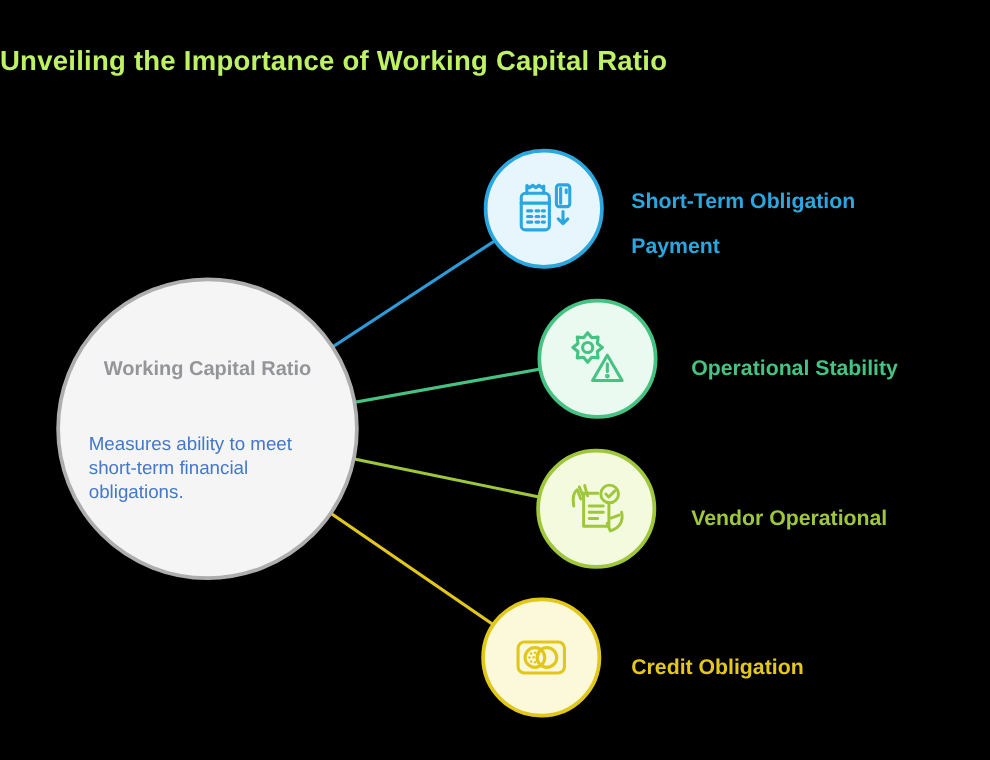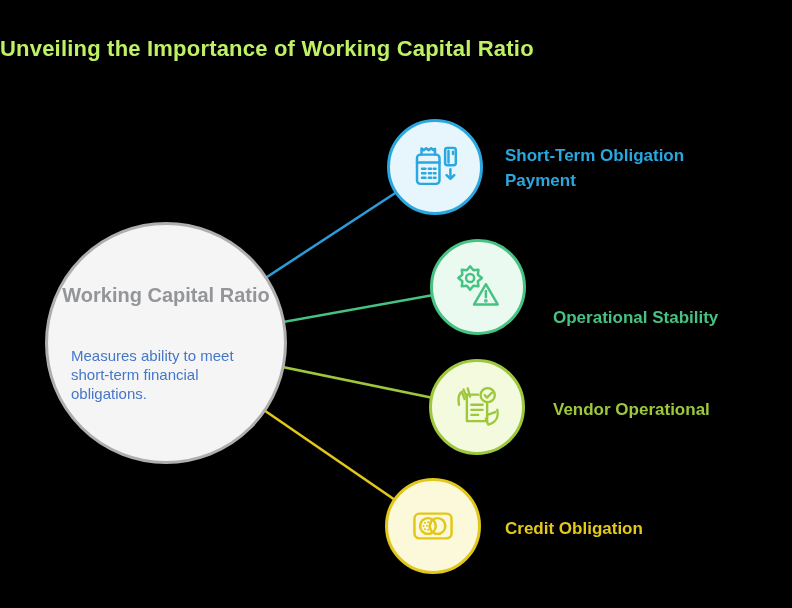--- a/index.html
+++ b/index.html
@@ -12,39 +12,39 @@
     position:absolute;top:36px;left:0;width:702px;text-align:left;
     font-size:22px;font-weight:bold;color:#bef264;letter-spacing:.2px;
   }
   #connectors{position:absolute;top:0;left:0;z-index:0;}
   .center-circle{
     position:absolute;left:45px;top:222px;width:236px;height:236px;
     background:#f5f5f5;border:3px solid #aeaeae;border-radius:50%;z-index:1;
   }
   .center-title{
     position:absolute;top:57px;left:0;width:100%;text-align:center;
-    font-size:20px;font-weight:bold;color:#939598;line-height:27px;
+    font-size:16px;font-weight:bold;color:#939598;line-height:27px;
   }
   .center-sub{
     position:absolute;top:121px;left:23px;width:190px;text-align:left;
     font-size:15px;color:#4577c9;line-height:19px;
   }
   .node-circle{
     position:absolute;width:90px;height:90px;border-radius:50%;
     display:flex;align-items:center;justify-content:center;z-index:1;
   }
   .node-label{
-    position:absolute;z-index:1;font-weight:bold;font-size:17px;line-height:25px;
+    position:absolute;z-index:1;font-weight:bold;font-size:17px;line-height:36px;
   }
   .n1 .node-circle,.c1{background:#e7f6fd;border:3px solid #2aa7df;color:#2aa7df;}
   .n2 .node-circle,.c2{background:#eafaf1;border:3px solid #46c282;color:#46c282;}
   .n3 .node-circle,.c3{background:#f3fadd;border:3px solid #9ec73c;color:#9ec73c;}
   .n4 .node-circle,.c4{background:#fcf8da;border:3px solid #e2c71b;color:#e2c71b;}
   .lbl1{left:505px;top:143px;width:200px;color:#2aa7df;}
-  .lbl2{left:553px;top:277px;width:220px;color:#46c282;margin-top:28px;}
+  .lbl2{left:553px;top:277px;width:220px;color:#46c282;}
   .lbl3{left:553px;top:397px;width:220px;color:#9ec73c;}
   .lbl4{left:505px;top:516px;width:220px;color:#e5c91a;}
   .pos1{left:387px;top:119px;}
   .pos2{left:430px;top:239px;}
   .pos3{left:429px;top:359px;}
   .pos4{left:385px;top:478px;}
   .icon svg{display:block;}
 </style>
 </head>
 <body>

